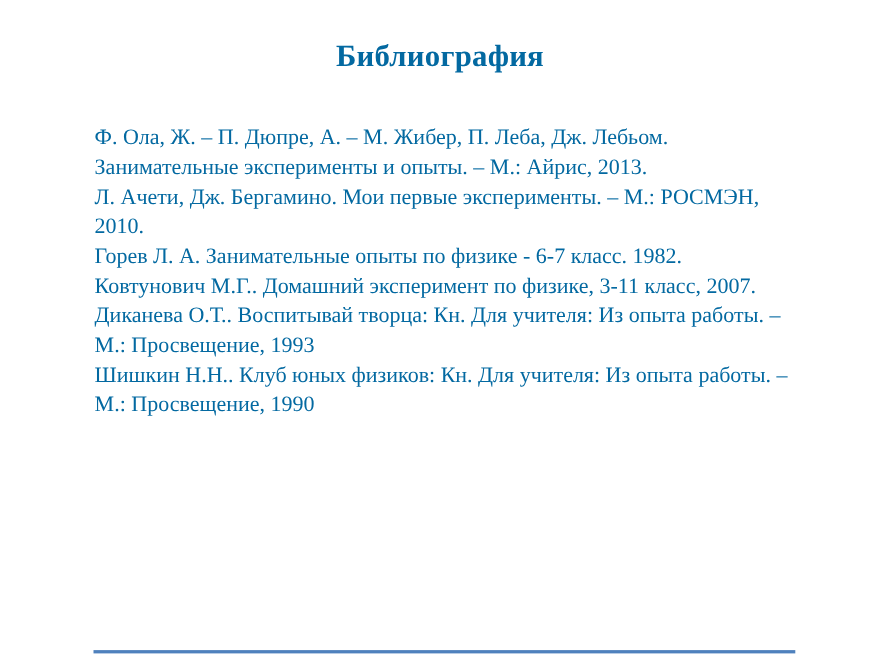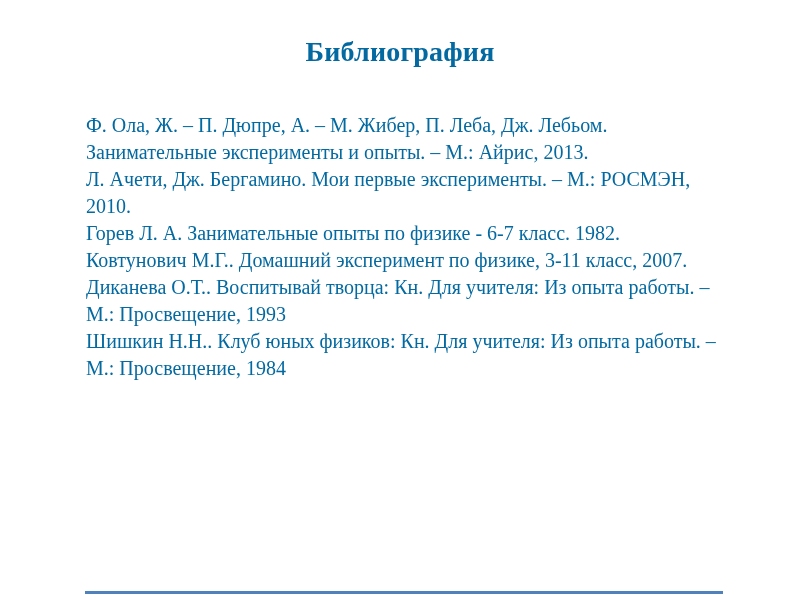--- a/index.html
+++ b/index.html
@@ -55,18 +55,18 @@
 <div class="slide">
 
   <div class="slide-title">Библиография</div>
 
   <div class="bibliography">
     <p class="bib-entry">Ф. Ола, Ж. – П. Дюпре, А. – М. Жибер, П. Леба, Дж. Лебьом. Занимательные эксперименты и опыты. – М.: Айрис, 2013.</p>
     <p class="bib-entry">Л. Ачети, Дж. Бергамино. Мои первые эксперименты. – М.: РОСМЭН, 2010.</p>
     <p class="bib-entry">Горев Л. А. Занимательные опыты по физике - 6-7 класс. 1982.</p>
     <p class="bib-entry">Ковтунович М.Г.. Домашний эксперимент по физике, 3-11 класс, 2007.</p>
     <p class="bib-entry">Диканева О.Т.. Воспитывай творца: Кн. Для учителя: Из опыта работы. – М.: Просвещение, 1993</p>
-    <p class="bib-entry">Шишкин Н.Н.. Клуб юных физиков: Кн. Для учителя: Из опыта работы. – М.: Просвещение, 1984</p>
+    <p class="bib-entry">Шишкин Н.Н.. Клуб юных физиков: Кн. Для учителя: Из опыта работы. – М.: Просвещение, 1990</p>
   </div>
 
   <div class="accent-line" style="background: rgb(79, 129, 189);"></div>
 
 </div>
 
 </body></html>

